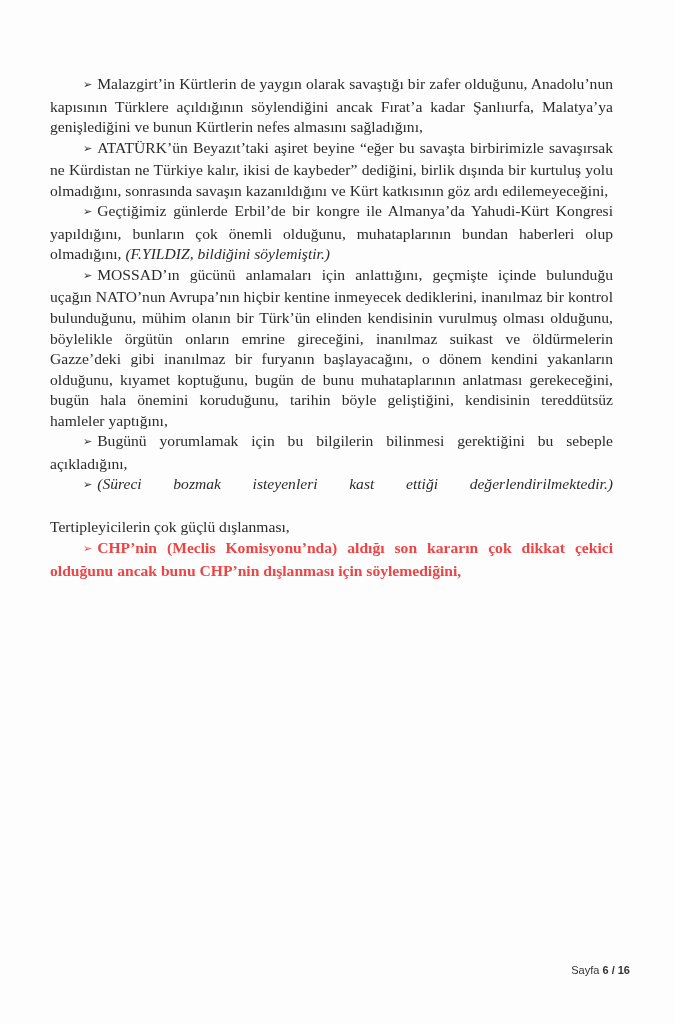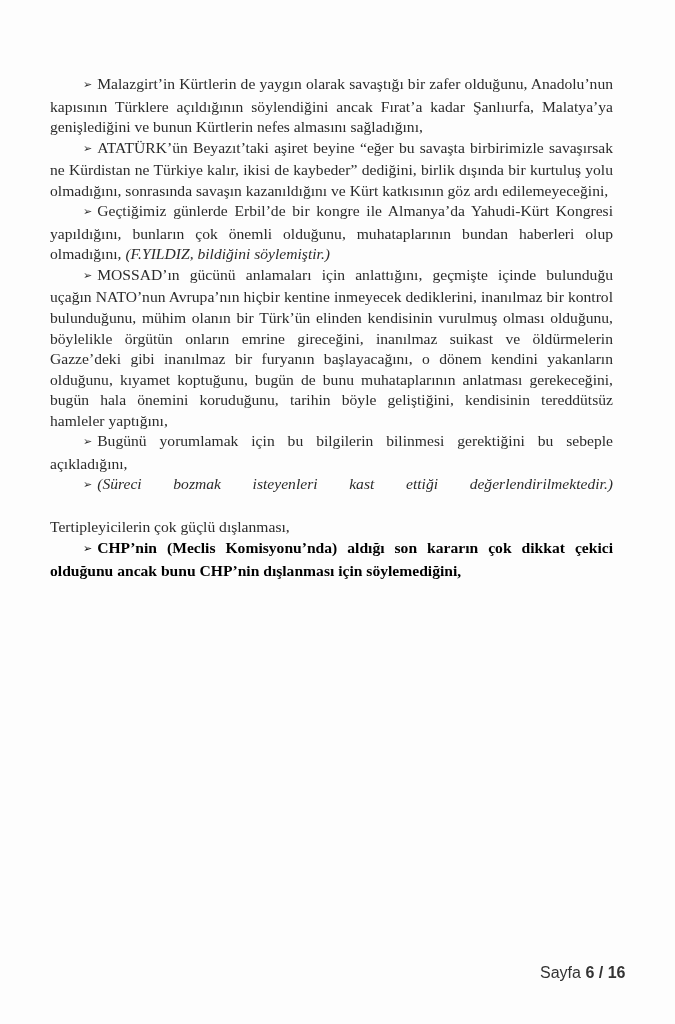--- a/index.html
+++ b/index.html
@@ -9,25 +9,25 @@
   }
   .page {
     position:absolute; left:50px; top:74px; width:563px;
     font-family:"Liberation Serif", serif;
     font-size:15.6px; line-height:20.55px; color:#2b2b2b;
   }
   .p { text-align:justify; margin:0; }
   .p.bullet { text-indent:33px; }
   .arrow { font-family:"DejaVu Sans", sans-serif; font-size:11px; margin-right:5px; position:relative; top:-1px; }
   .it { font-style:italic; }
-  .bold { font-weight:bold; color:#000000; }
+  .bold { font-weight:bold; color:#ef4444; }
   .last-line::after { content:""; display:inline-block; width:100%; }
   .footer {
-    position:absolute; left:540px; top:964px; width:90px; 
-    font-family:"Liberation Sans", sans-serif; font-size:16px; color:#333;
+    position:absolute; left:540px; top:964px; width:90px; text-align:right;
+    font-family:"Liberation Sans", sans-serif; font-size:11px; color:#333;
   }
   .footer b { font-weight:bold; }
 </style>
 </head>
 <body>
 
 <div class="page">
   <p class="p bullet">
     <span class="arrow">➢</span><span>Malazgirt’in Kürtlerin de yaygın olarak savaştığı bir zafer olduğunu, Anadolu’nun kapısının Türklere açıldığının söylendiğini ancak Fırat’a kadar Şanlıurfa, Malatya’ya genişlediğini ve bunun Kürtlerin nefes almasını sağladığını,</span>
   </p>

